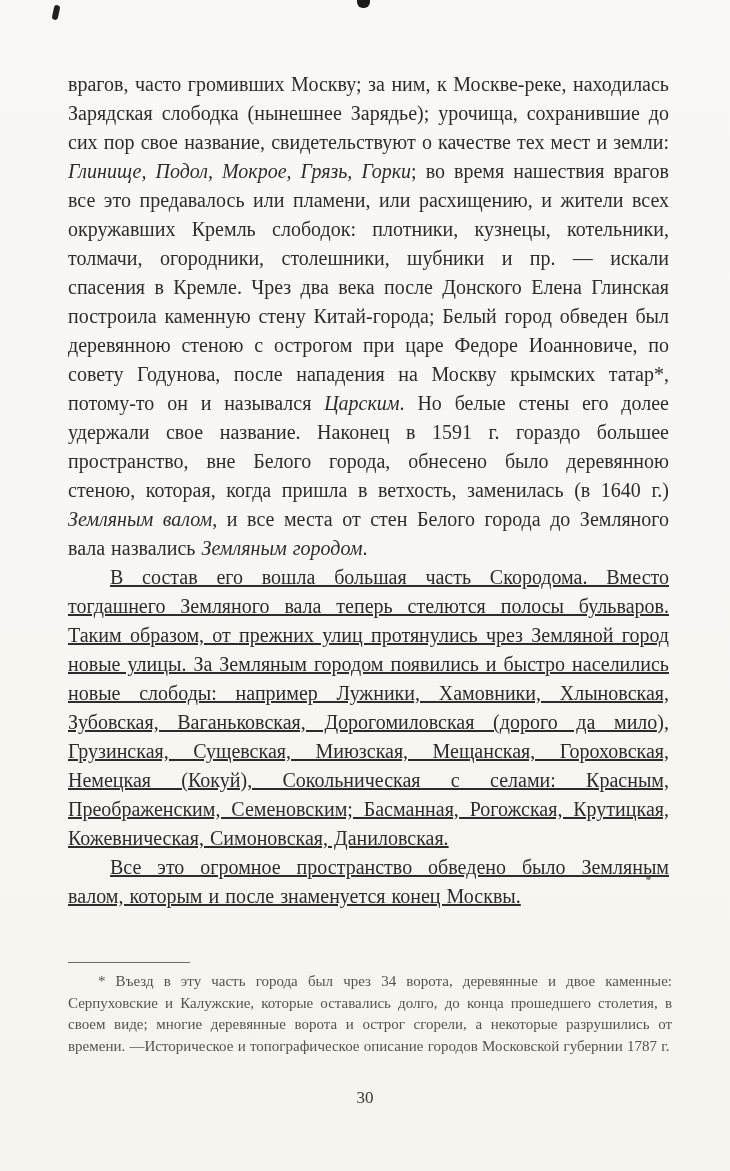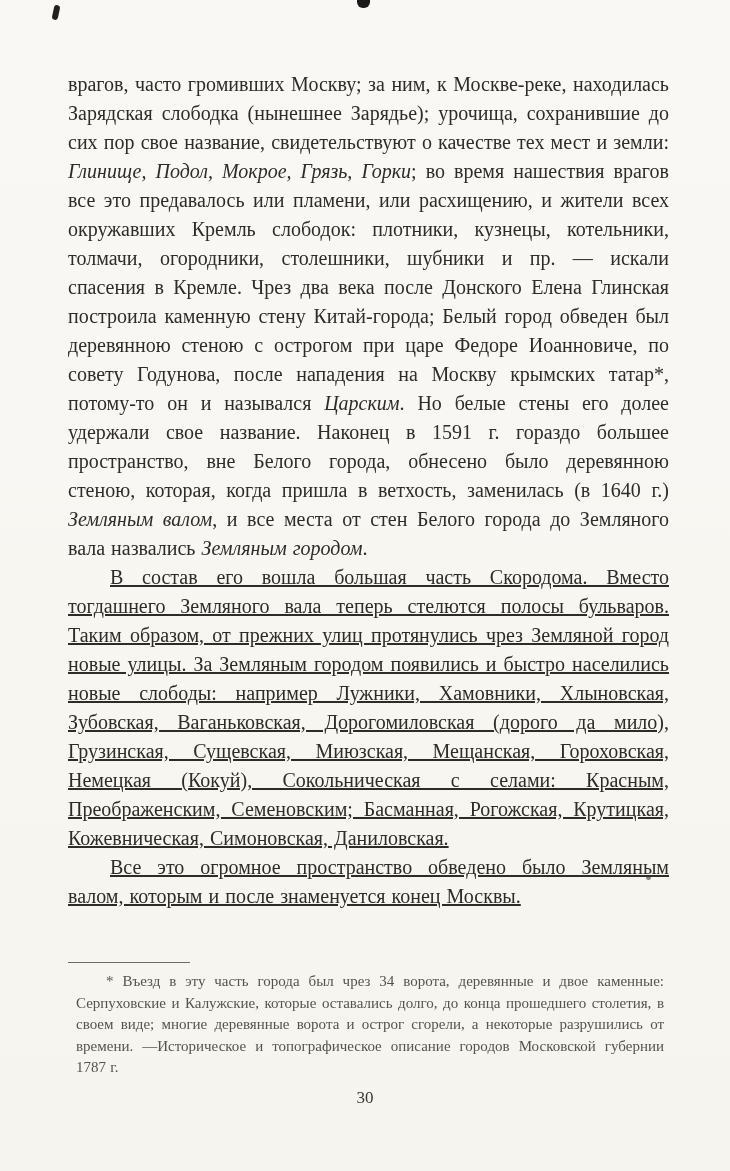--- a/index.html
+++ b/index.html
@@ -36,21 +36,21 @@
     width: 604px;
     color: #56534c;
   }
   .fn-rule {
     width: 122px;
     height: 1px;
     background: #6e6b64;
     margin: 0 0 8px 0;
   }
   .fn-text {
-    margin: 8px;
+    margin: 0;
     font-size: 15px;
     line-height: 21.5px;
     text-align: justify;
     text-indent: 30px;
     word-spacing: 0.5px;
   }
   .page-number {
     position: absolute;
     left: 0;
     top: 1088px;

